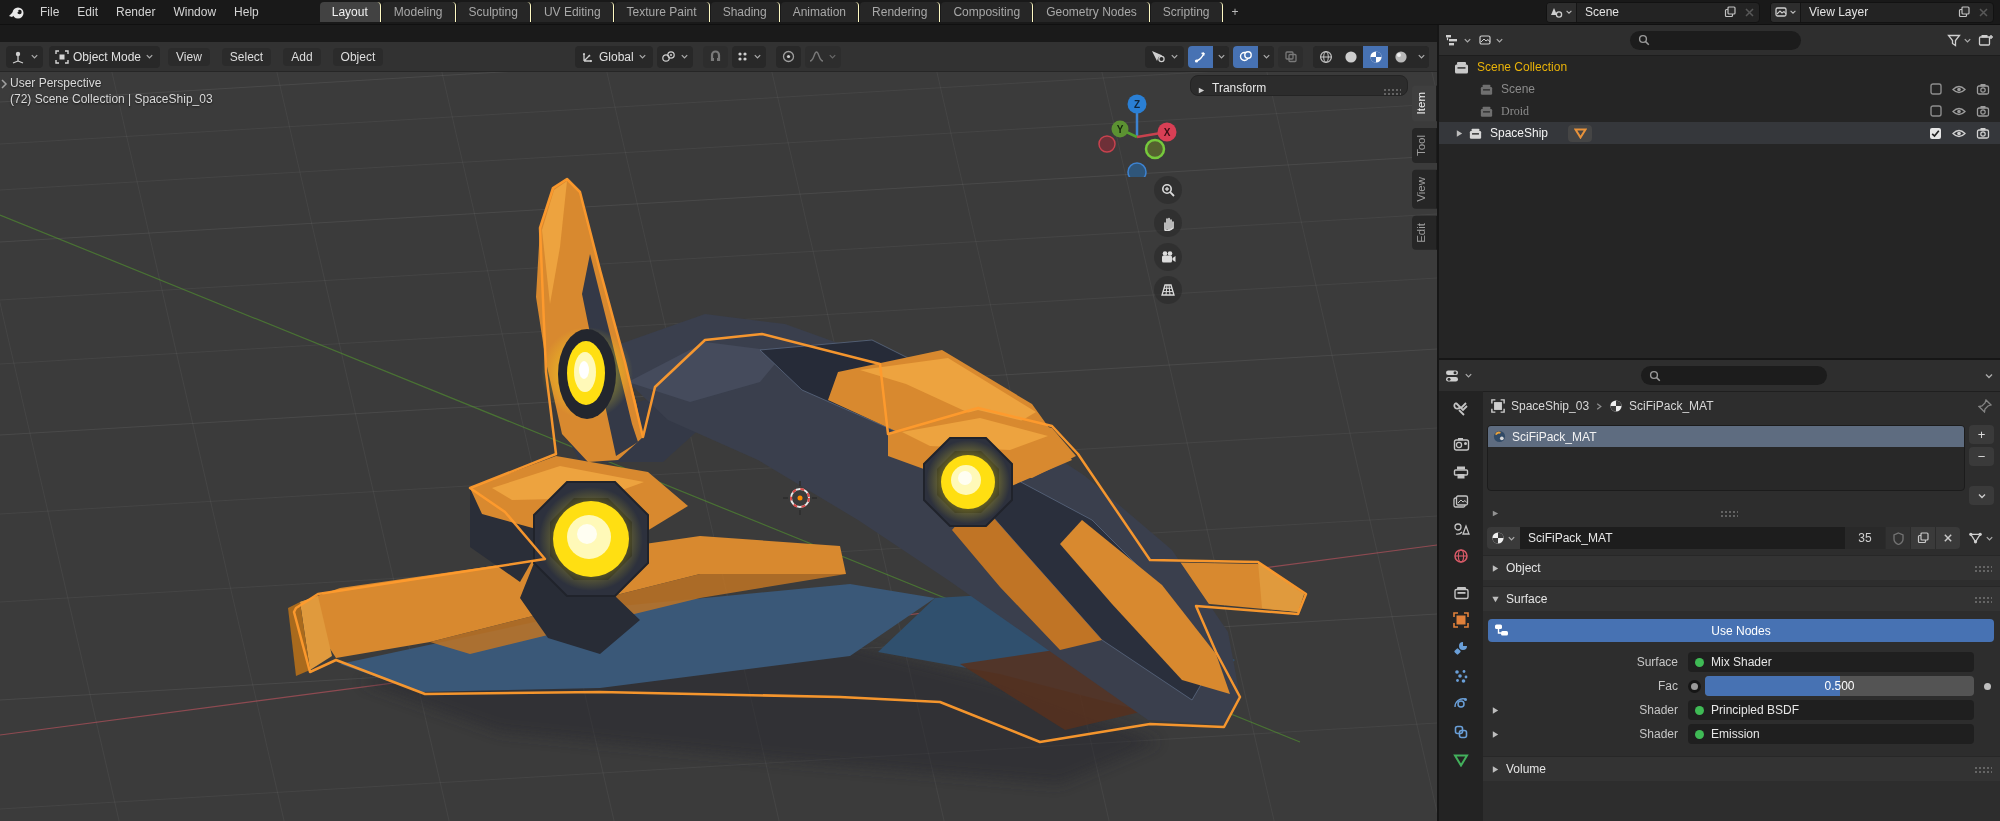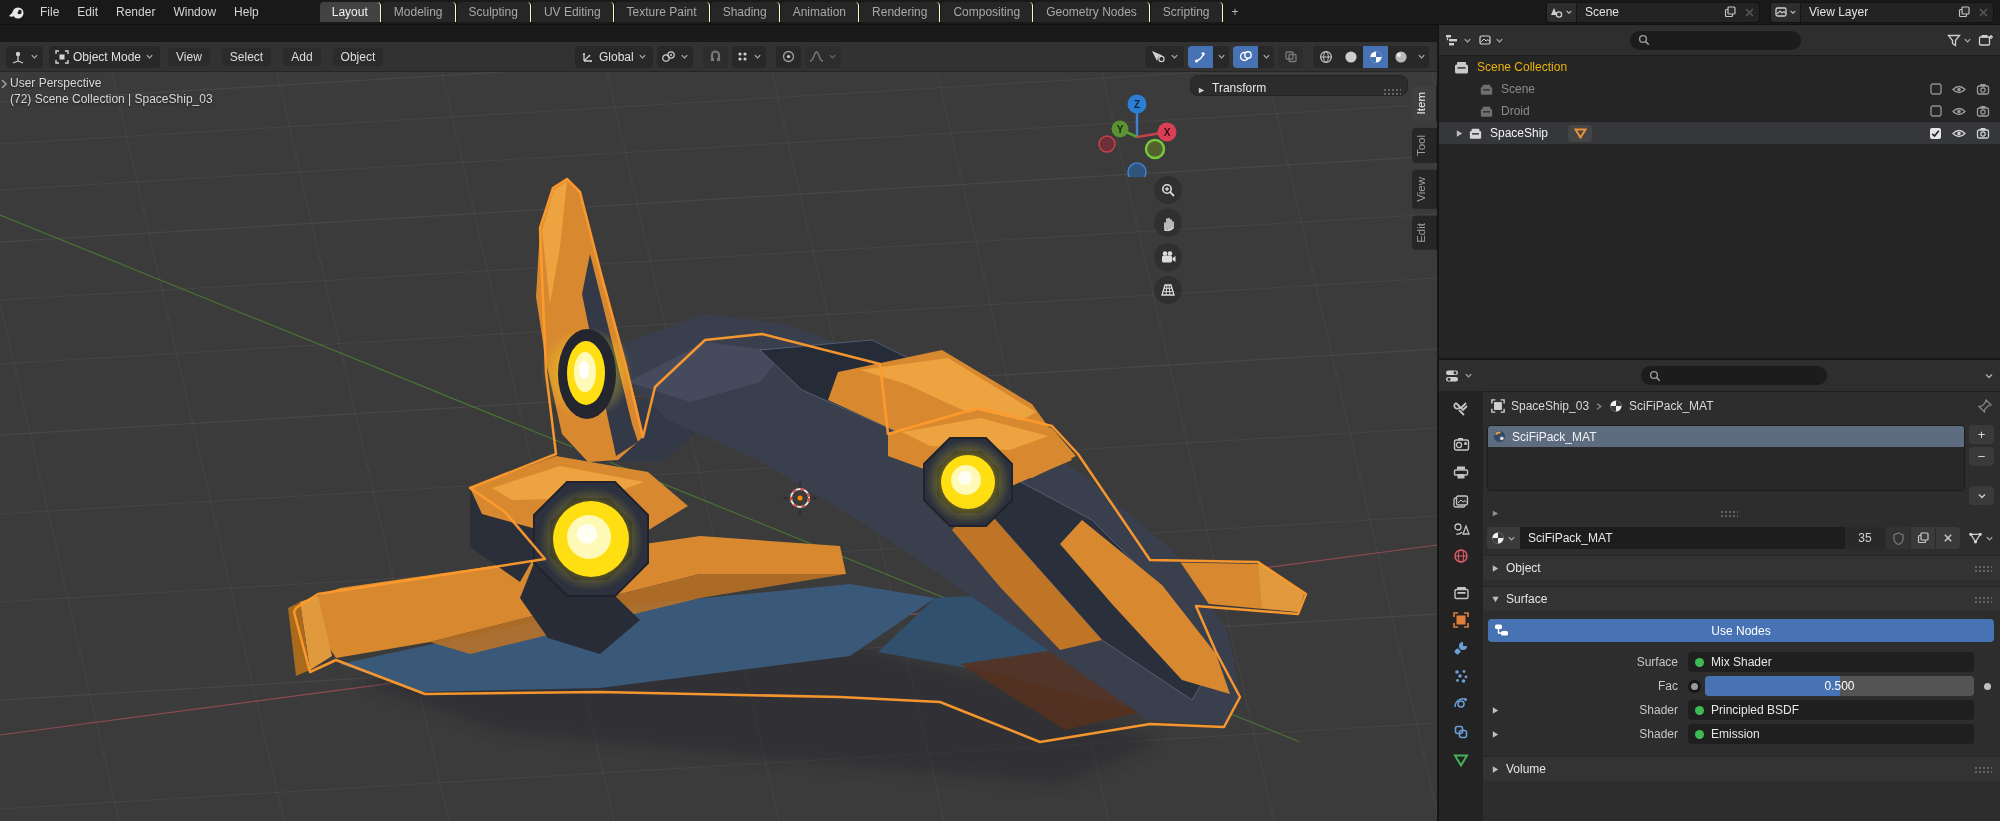--- a/index.html
+++ b/index.html
@@ -575,21 +575,21 @@
             <circle cx="7" cy="5.5" r="1.8" fill="#9d9d9d"></circle>
           </svg>
         <svg width="14" height="12" viewBox="0 0 14 12">
             <rect x="1.5" y="3" width="11" height="8" rx="1.5" fill="none" stroke="#9d9d9d" stroke-width="1.3"></rect>
             <rect x="4.5" y="1" width="5" height="2.4" fill="#9d9d9d"></rect>
             <circle cx="7" cy="7" r="2.2" fill="none" stroke="#9d9d9d" stroke-width="1.2"></circle>
           </svg>
       </span>
     </div>
 
-    <div class="ol-row" style="padding-left:40px;">
+    <div class="ol-row" style="padding-left:40px;font-family:Liberation Serif, serif;">
       <svg width="15" height="13" viewBox="0 0 17 15" class="dim">
           <rect x="2" y="4.5" width="13" height="9" rx="1.5" fill="#c9c9c9"></rect>
           <rect x="4" y="2" width="9" height="3" rx="1" fill="#c9c9c9"></rect>
           <rect x="4.5" y="7" width="8" height="1.8" fill="#4a4a4a"></rect>
         </svg>
       <span class="name" style="color:#8b8b8b;">Droid</span>
       <span class="ol-right">
         <svg width="12" height="12" viewBox="0 0 12 12">
             <rect x="1" y="1" width="10" height="10" rx="2" fill="none" stroke="#8d8d8d" stroke-width="1.4"></rect>
           </svg>

